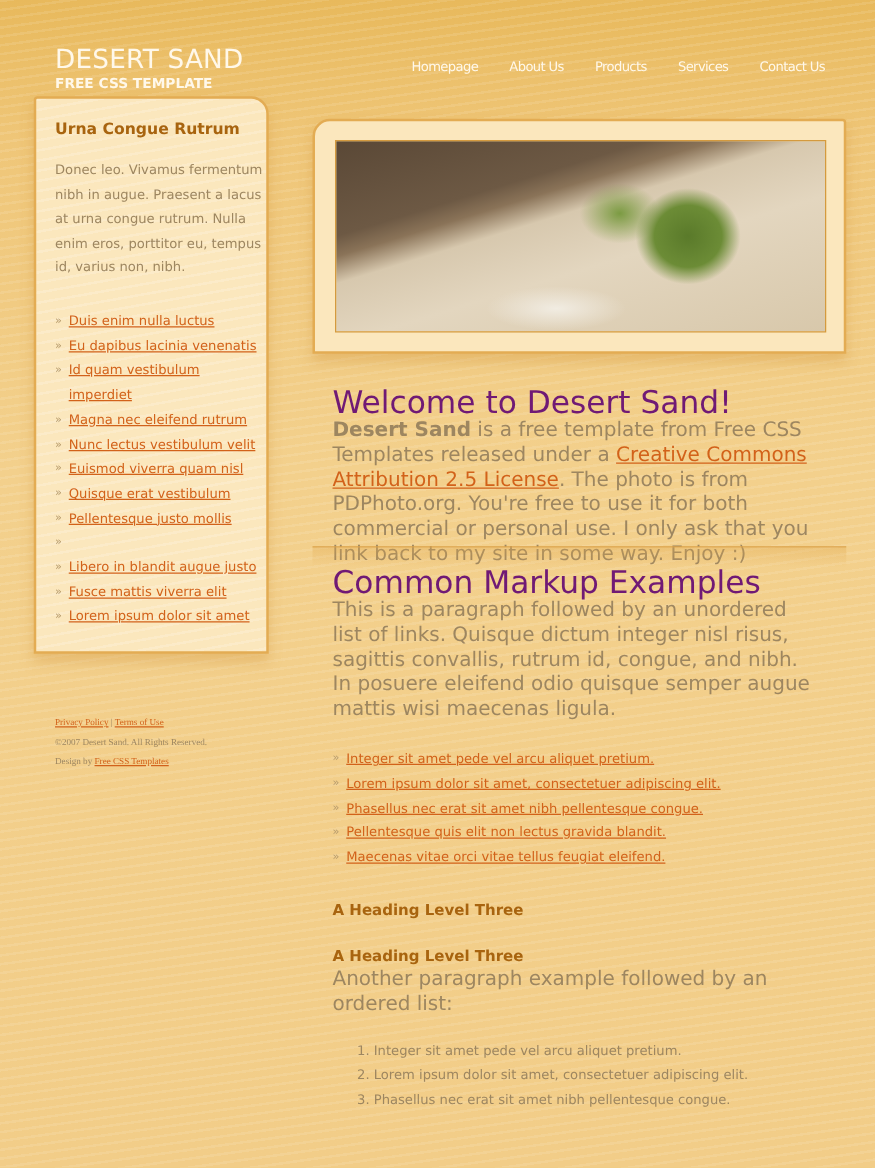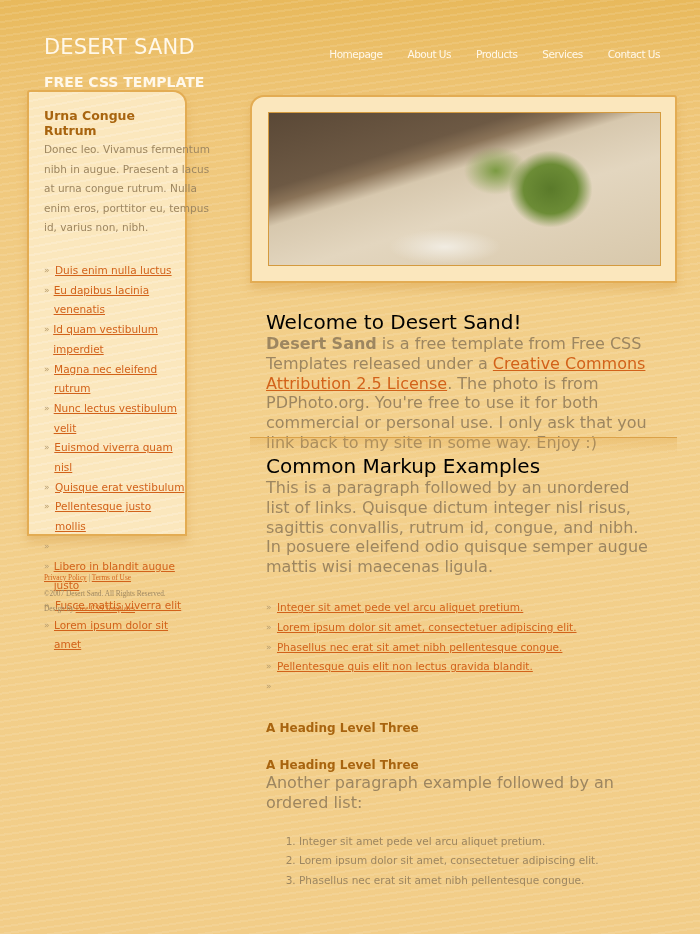--- a/index.html
+++ b/index.html
@@ -11,28 +11,28 @@
       repeating-linear-gradient(172deg, rgba(255,255,255,0.10) 0px, rgba(255,255,255,0.10) 2px, rgba(255,255,255,0) 2px, rgba(255,255,255,0) 7px),
       linear-gradient(180deg, #e8b95c 0%, #efc678 12%, #f3d08c 40%, #f2cd88 100%);
     color: #9d8660;
     position: relative;
   }
   a { color: #d2621a; text-decoration: underline; }
 
   
   .logo { position: absolute; left: 44px; top: 35px; }
   .logo h1 { font-size: 21px; font-weight: normal; color: #fff8ea; letter-spacing: 0.2px; line-height: 24px; }
-  .logo h2 { font-size: 14px; font-weight: bold; color: #fff8ea; line-height: 12px; margin-top: 17px; }
+  .logo h2 { font-size: 11px; font-weight: bold; color: #fff8ea; line-height: 12px; margin-top: 2px; }
   .nav { position: absolute; top: 48px; right: 40px; display: flex; gap: 0; }
   .nav a { color: #fff8ea; text-decoration: none; font-size: 10.5px; letter-spacing: -0.5px; margin-left: 25px; }
   .nav a:first-child { margin-left: 0; }
 
   
   .sidebar {
-    position: absolute; left: 27px; top: 90px; width: 160px; height: 446px;
+    position: absolute; left: 27px; top: 77px; width: 188px; height: 446px;
     background: #fbe7bd;
     background-image: repeating-linear-gradient(170deg, rgba(255,255,255,0.18) 0 2px, rgba(255,255,255,0) 2px 8px);
     border: 2px solid #e3ac53;
     border-radius: 3px 14px 0 0;
     box-shadow: 0 6px 10px rgba(210,150,60,0.35);
     padding-left: 40px;
   }
   .sidebar h3 { position: absolute; left: 15px; top: 16px; font-size: 12.5px; color: #a8640f; font-weight: bold; }
   .sidebar p.intro { position: absolute; left: 15px; top: 48px; width: 170px; font-size: 10.5px; line-height: 19.6px; color: #9d8660; }
   .sidebar ul { position: absolute; left: 15px; top: 169px; list-style: none; }
@@ -55,21 +55,21 @@
     border: 1px solid #d49a3e;
     background:
       radial-gradient(ellipse 60px 55px at 72% 50%, #5a7a2a 0%, #6c8c36 45%, rgba(108,140,54,0) 70%),
       radial-gradient(ellipse 40px 30px at 58% 38%, #7b9b42 0%, rgba(123,155,66,0) 80%),
       radial-gradient(ellipse 70px 22px at 45% 88%, #f1ece2 0%, rgba(241,236,226,0) 80%),
       linear-gradient(163deg, #5a4836 0%, #6d5944 28%, #8a7358 34%, #d7c8ae 42%, #e3d6bf 60%, #d8c8ab 100%);
   }
   .photo-label { position: absolute; right: 4px; bottom: 3px; font-size: 0; }
 
   .main-sec { position: absolute; left: 266px; width: 390px; }
-  .main-sec h2 { font-size: 20px; font-weight: normal; color: #000000; line-height: 24px; }
+  .main-sec h2 { font-size: 25px; font-weight: normal; color: #701a75; line-height: 24px; }
   .main-sec p { font-size: 16px; line-height: 19.8px; color: #9d8660; }
   .main-sec p b { font-weight: bold; }
   .divider { position: absolute; left: 250px; width: 427px; height: 1px; background: #dba24a; top: 437px; }
   .divider-shadow { position: absolute; left: 250px; width: 427px; height: 16px; top: 438px; background: linear-gradient(180deg, rgba(225,170,80,0.35), rgba(225,170,80,0)); }
 
   .link-list { list-style: none; }
   .link-list li { font-size: 10.5px; line-height: 19.8px; display: flex; }
 
   .main-sec h3 { font-size: 12px; font-weight: bold; color: #a8640f; line-height: 15px; }
   ol.olist { padding-left: 33px; font-size: 10.5px; line-height: 19.8px; color: #9d8660; }
@@ -182,20 +182,21 @@
     <li>
         <span class="bullet">»</span>
         <a href="#">Phasellus nec erat sit amet nibh pellentesque congue.</a>
       </li>
     <li>
         <span class="bullet">»</span>
         <a href="#">Pellentesque quis elit non lectus gravida blandit.</a>
       </li>
     <li>
         <span class="bullet">»</span>
+        <a href="#">Maecenas vitae orci vitae tellus feugiat eleifend.</a>
       </li>
   </ul>
   <h3 style="margin-top:24px;">A Heading Level Three</h3>
   <h3 style="margin-top:22px;">A Heading Level Three</h3>
   <p>Another paragraph example followed by an ordered list:</p>
   <ol class="olist" style="margin-top:19px;">
     <li>Integer sit amet pede vel arcu aliquet pretium.</li>
     <li>Lorem ipsum dolor sit amet, consectetuer adipiscing elit.</li>
     <li>Phasellus nec erat sit amet nibh pellentesque congue.</li>
   </ol>

